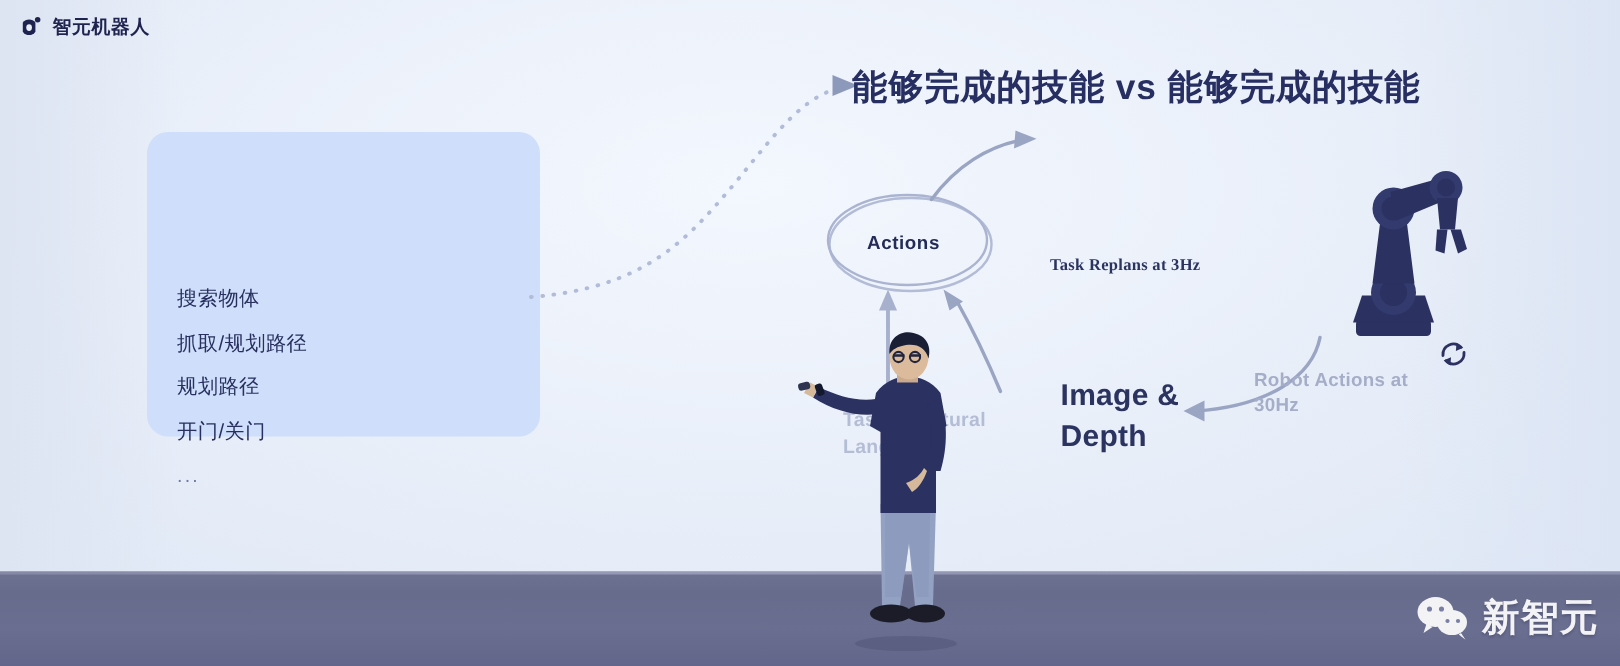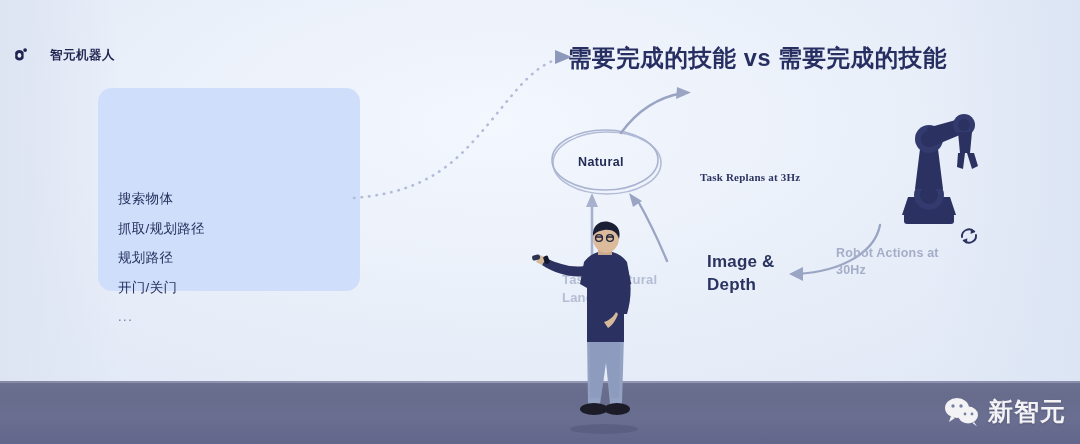--- a/index.html
+++ b/index.html
@@ -37,21 +37,21 @@
   }
 
   
   #slide {
     position:absolute; left:0; top:0; width:1080px; height:388px;
   }
 
   
   #brand {
     position:absolute; left:12px; top:10px;
-    display:flex; align-items:flex-end; gap:21px;margin-top:37px;
+    display:flex; align-items:flex-end; gap:6px;
   }
   #brand .logo-mark { width:17px; height:17px; position:relative; }
   #brand .logo-label {
     font-size:12.5px; color:#1e2350; letter-spacing:.5px;
     font-family:"Liberation Sans","DejaVu Sans",sans-serif; font-weight:600;
   }
 
   
   #skill-card {
     position:absolute; left:98px; top:88px; width:262px; height:203px;
@@ -82,21 +82,21 @@
     letter-spacing:.6px; white-space:nowrap;
   }
 
   
   .dg-text {
     position:absolute;
     color:#2b3460; font-weight:600; letter-spacing:.2px;
   }
   #node-meta { left:695px; top:90px; font-size:13.5px; line-height:1.35; width:130px; }
   #node-replans { left:700px; top:171px; font-size:11px; white-space:nowrap;font-family:Liberation Serif, serif; }
-  #node-imgdepth { left:707px; top:251px; font-size:17px; line-height:1.35; width:90px; }
+  #node-imgdepth { left:707px; top:251px; font-size:20px; line-height:1.35; width:90px; }
   #node-workgpt {
     left:578px; top:155px; font-size:12.5px; font-weight:700;
     color:#232b56; letter-spacing:.4px;
   }
   #node-robot-actions {
     left:836px; top:221px; font-size:12.5px; line-height:1.38; width:110px;
     color:#a5aec8; font-weight:600;margin-top:24px;
   }
   #node-task-lang {
     left:562px; top:271px; font-size:13px; line-height:1.35; width:120px;
@@ -147,21 +147,21 @@
         <li>开门/关门</li>
         <li class="ellipsis">...</li>
       </ul>
     </div>
 
     <svg style="position:absolute;left:340px;top:40px;" width="240" height="170">
       <path d="M14 158 C 90 152, 118 120, 150 82 C 178 48, 196 22, 226 17" fill="none" stroke="#b2bcd8" stroke-width="2.6" stroke-linecap="round" stroke-dasharray="0.5 7"></path>
       <path d="M215 10 L232 17 L215 24 Z" fill="#8d99bb"></path>
     </svg>
 
-    <div id="slide-title">需要完成的技能 vs 需要完成的技能</div>
+    <div id="slide-title">能够完成的技能 vs 能够完成的技能</div>
 
     <svg style="position:absolute;left:545px;top:85px;" width="470" height="230">
 
       <ellipse cx="62" cy="78" rx="54" ry="31" fill="none" stroke="#b3bcd6" stroke-width="1.6"></ellipse>
       <ellipse cx="60" cy="75" rx="53" ry="30" fill="none" stroke="#aab4d1" stroke-width="1.6"></ellipse>
 
       <path d="M76 48 C 92 26, 114 12, 138 8" fill="none" stroke="#9aa5c4" stroke-width="2.3" stroke-linecap="round"></path>
       <path d="M132 2 L146 7.5 L131 14 Z" fill="#9aa5c4"></path>
 
       <path d="M47 172 L47 118" fill="none" stroke="#a7b1cd" stroke-width="2.6" stroke-linecap="round"></path>
@@ -169,21 +169,21 @@
 
       <path d="M122 176 C 112 152, 102 132, 93 116" fill="none" stroke="#9aa5c4" stroke-width="2.3" stroke-linecap="round"></path>
       <path d="M84 108 L97 116 L88 122 Z" fill="#9aa5c4"></path>
 
       <path d="M335 140 C 330 166, 300 186, 252 189" fill="none" stroke="#9aa5c4" stroke-width="2.3" stroke-linecap="round"></path>
       <path d="M258 182 L244 189 L258 196 Z" fill="#9aa5c4"></path>
     </svg>
 
     <div class="dg-text" id="node-replans">Task Replans at 3Hz</div>
     <div class="dg-text" id="node-imgdepth">Image &amp; Depth</div>
-    <div class="dg-text" id="node-workgpt">Natural</div>
+    <div class="dg-text" id="node-workgpt">Actions</div>
     <div class="dg-text" id="node-robot-actions">Robot Actions at 30Hz</div>
     <div class="dg-text" id="node-task-lang">Task in Natural Language</div>
 
     <svg style="position:absolute;left:888px;top:103px;" width="104" height="128">
       <g fill="#2b3160">
 
         <rect x="16" y="110" width="50" height="11" rx="3"></rect>
         <path d="M20 94 L62 94 L68 112 L14 112 Z"></path>
 
         <circle cx="41" cy="92" r="15" fill="#323a6e"></circle>

